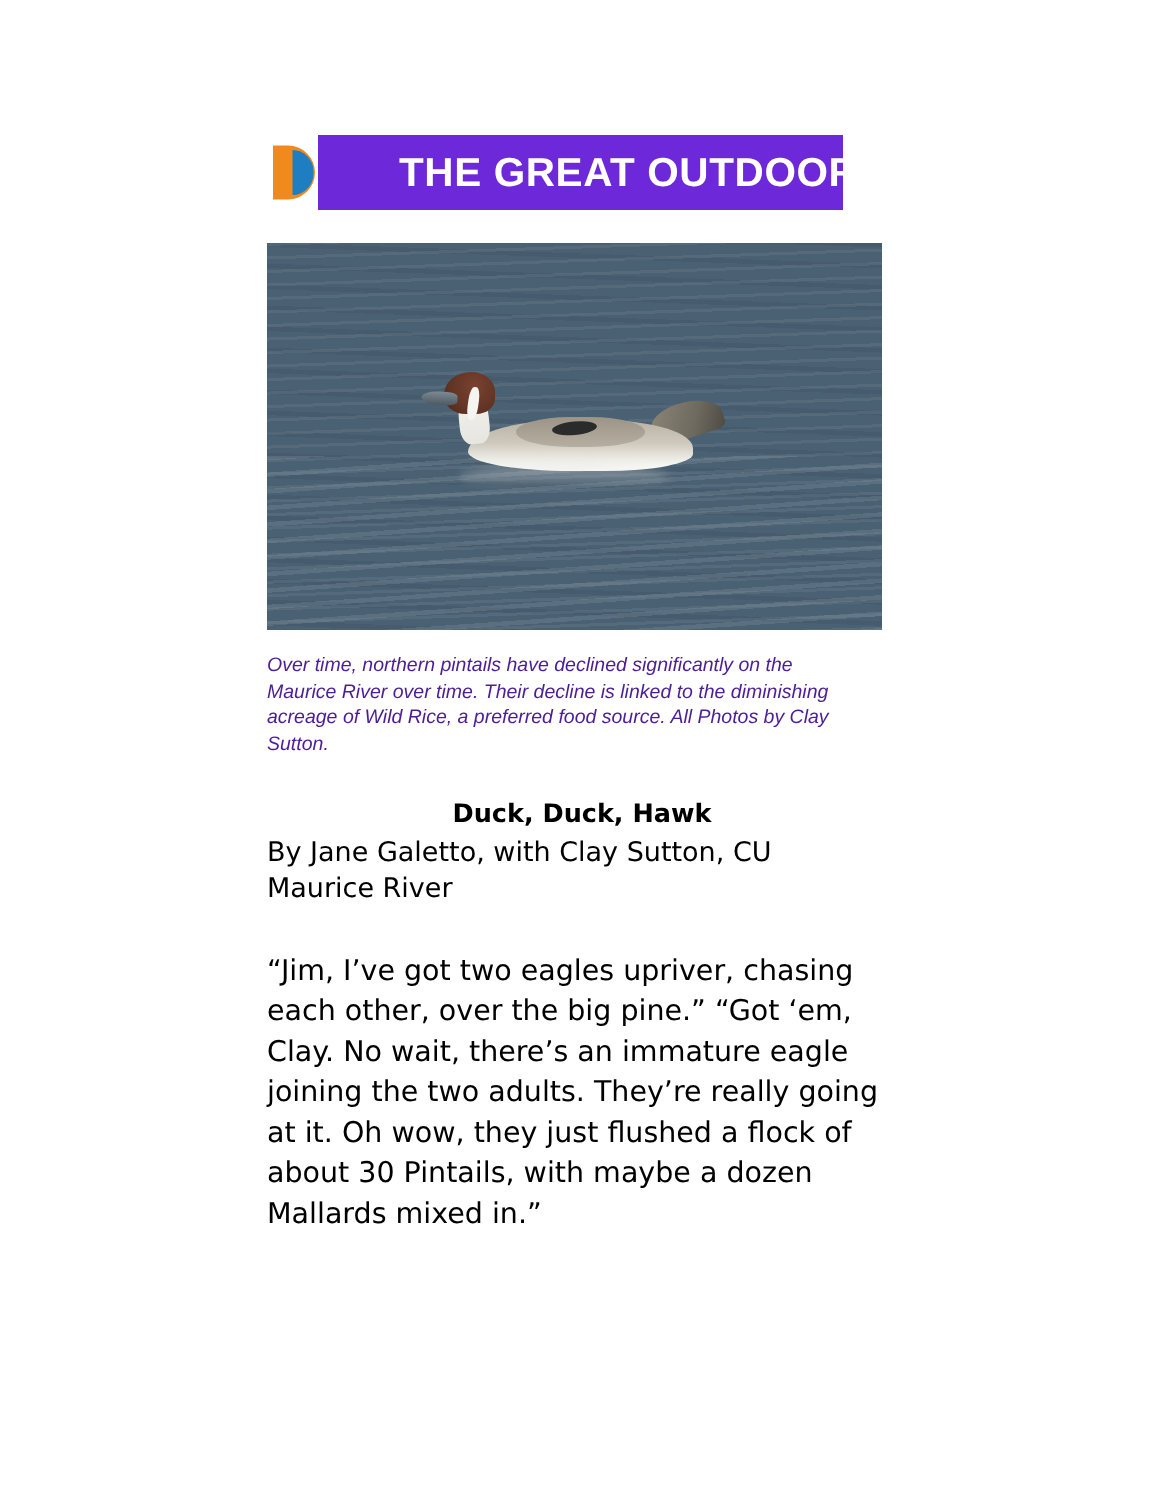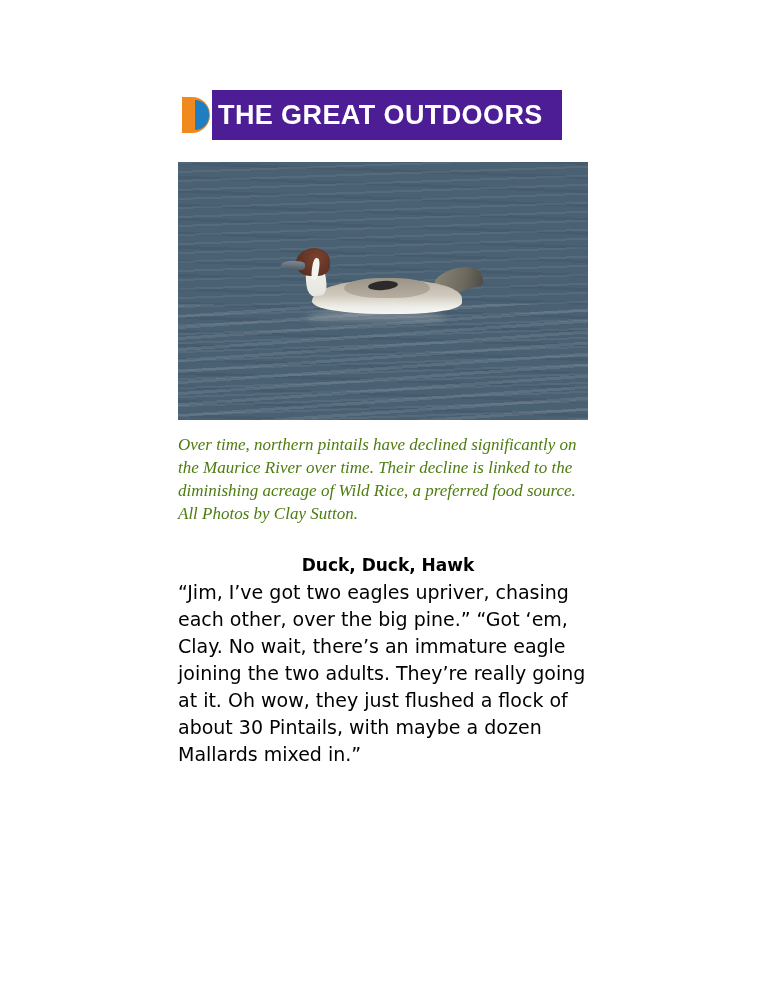--- a/index.html
+++ b/index.html
@@ -29,26 +29,27 @@
     position: absolute;
     left: 178px;
     top: 90px;
     width: 420px;
   }
 
   
   .masthead {
     width: 384px;
     height: 50px;
-    background: #4c1d95;
+    background: #6d28d9;
     display: flex;
     align-items: center;
     padding: 0;
     box-sizing: border-box;
     margin-bottom: 22px;
+    gap: 48px;
   }
   .masthead-mark {
     width: 34px;
     height: 50px;
     position: relative;
     flex: 0 0 34px;
     background: #ffffff;
   }
   .masthead-mark .dot {
     position: absolute;
@@ -221,25 +222,25 @@
     top: 62px;
     width: 140px;
     height: 16px;
     background: linear-gradient(180deg, rgba(220,220,215,0.45), rgba(220,220,215,0));
     border-radius: 50%;
     filter: blur(3px);
   }
 
   
   .caption {
-    font-family: Liberation Serif, serif;
+    font-family: Liberation Sans, sans-serif;
     font-style: italic;
-    font-size: 17px;
+    font-size: 13px;
     line-height: 1.35;
-    color: #4d7c0f;
+    color: #4c1d95;
     width: 400px;
     margin-bottom: 28px;
   }
 
   
   .headline {
     font-family: "DejaVu Sans", sans-serif;
     font-weight: bold;
     font-size: 17px;
     line-height: 1.35;
@@ -298,19 +299,20 @@
           <div class="cheekstripe"></div>
           <div class="bill"></div>
           <div class="reflection"></div>
         </div>
       </div>
     </div>
 
     <div class="caption">Over time, northern pintails have declined significantly on the Maurice River over time. Their decline is linked to the diminishing acreage of Wild Rice, a preferred food source. All Photos by Clay Sutton.</div>
 
     <div class="headline">Duck, Duck, Hawk</div>
+    <div class="byline">By Jane Galetto, with Clay Sutton, CU Maurice River</div>
 
     <div class="bodytext">
       <p>“Jim, I’ve got two eagles upriver, chasing each other, over the big pine.” “Got ‘em, Clay. No wait, there’s an immature eagle joining the two adults. They’re really going at it. Oh wow, they just flushed a flock of about 30 Pintails, with maybe a dozen Mallards mixed in.”</p>
     </div>
 
   </div>
 </div>
 
 </body></html>

